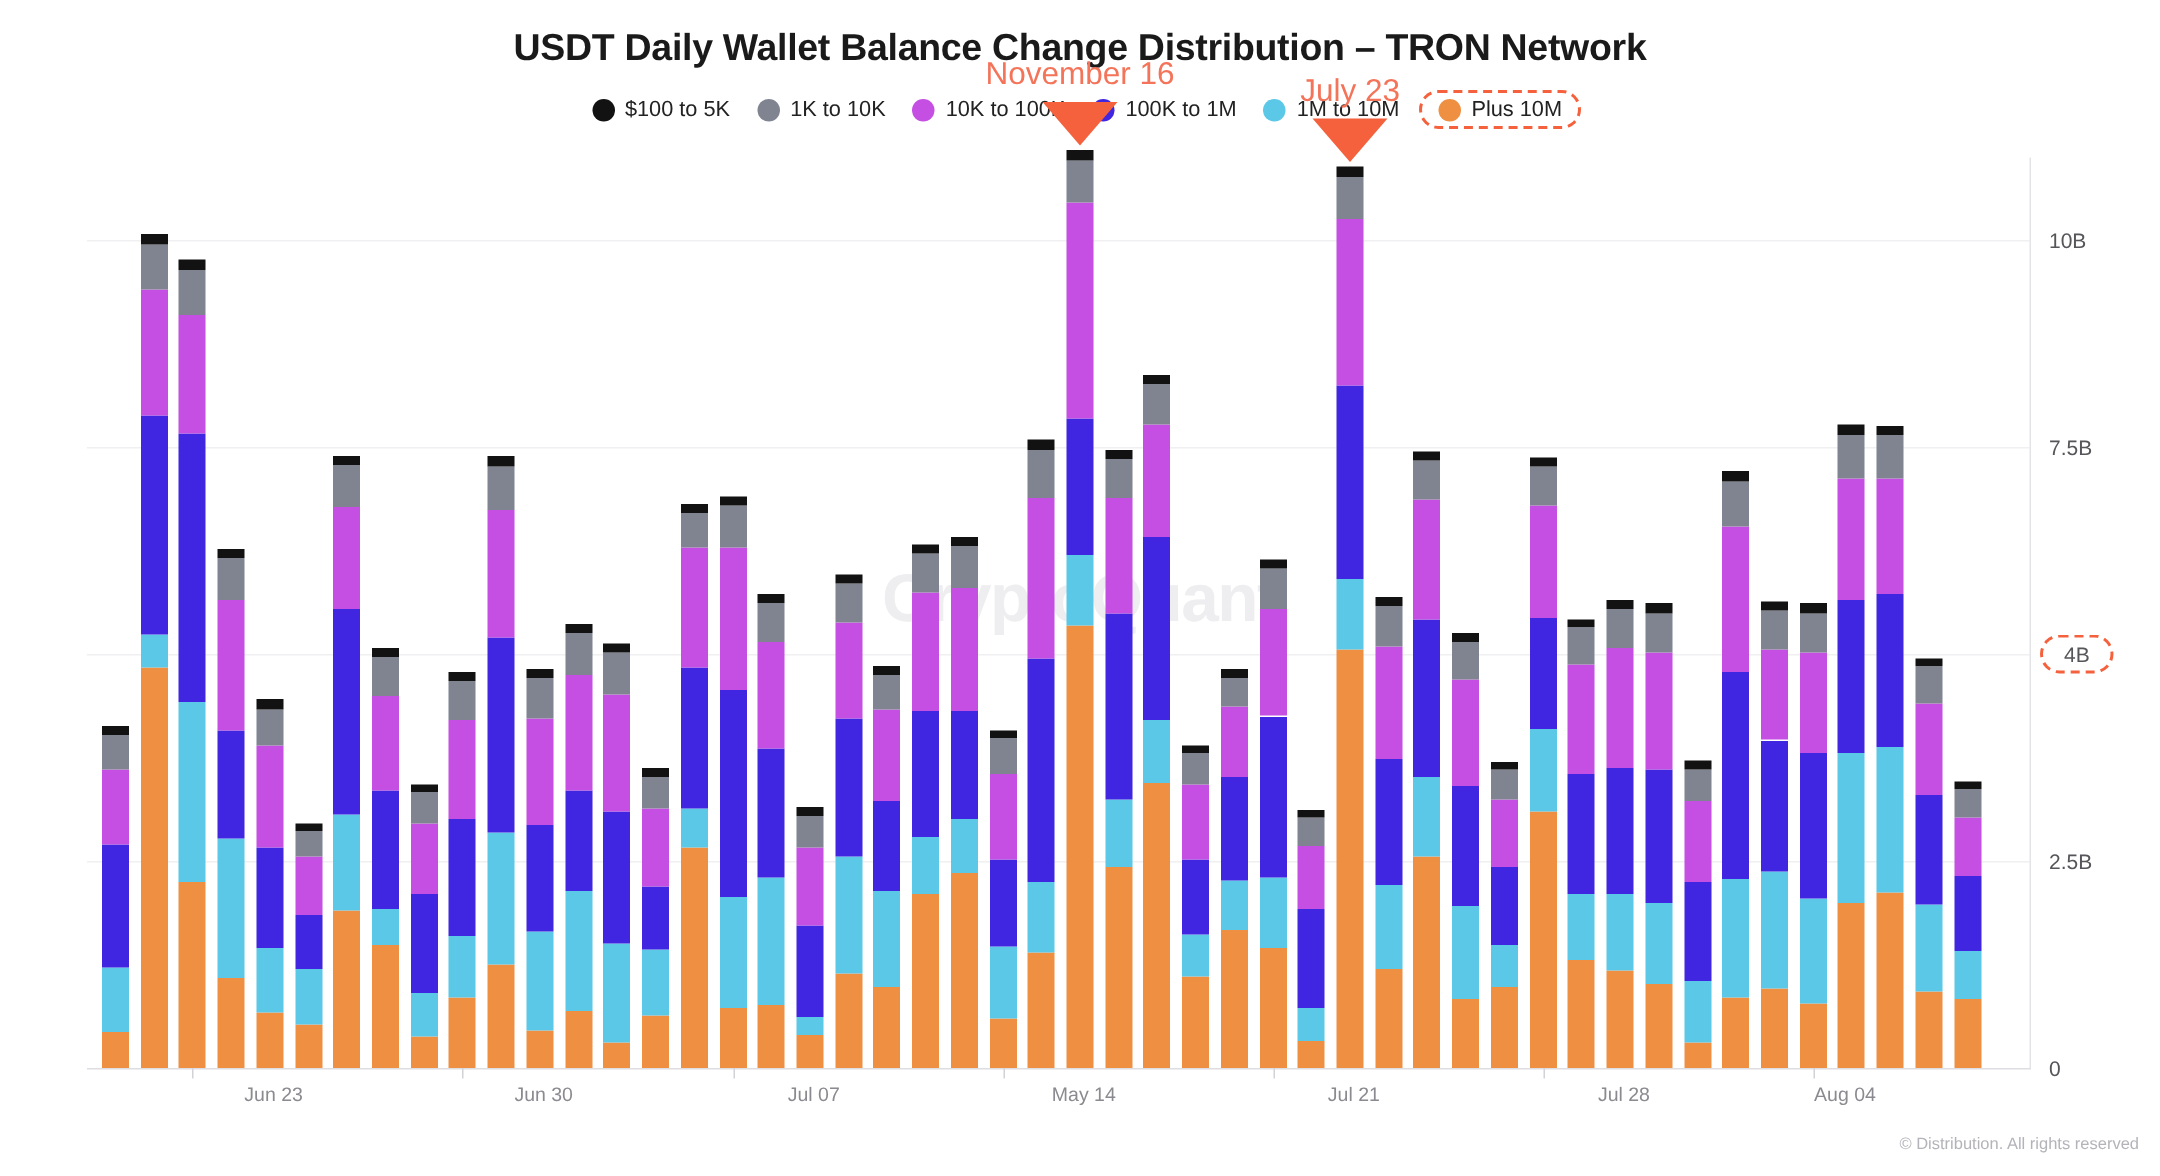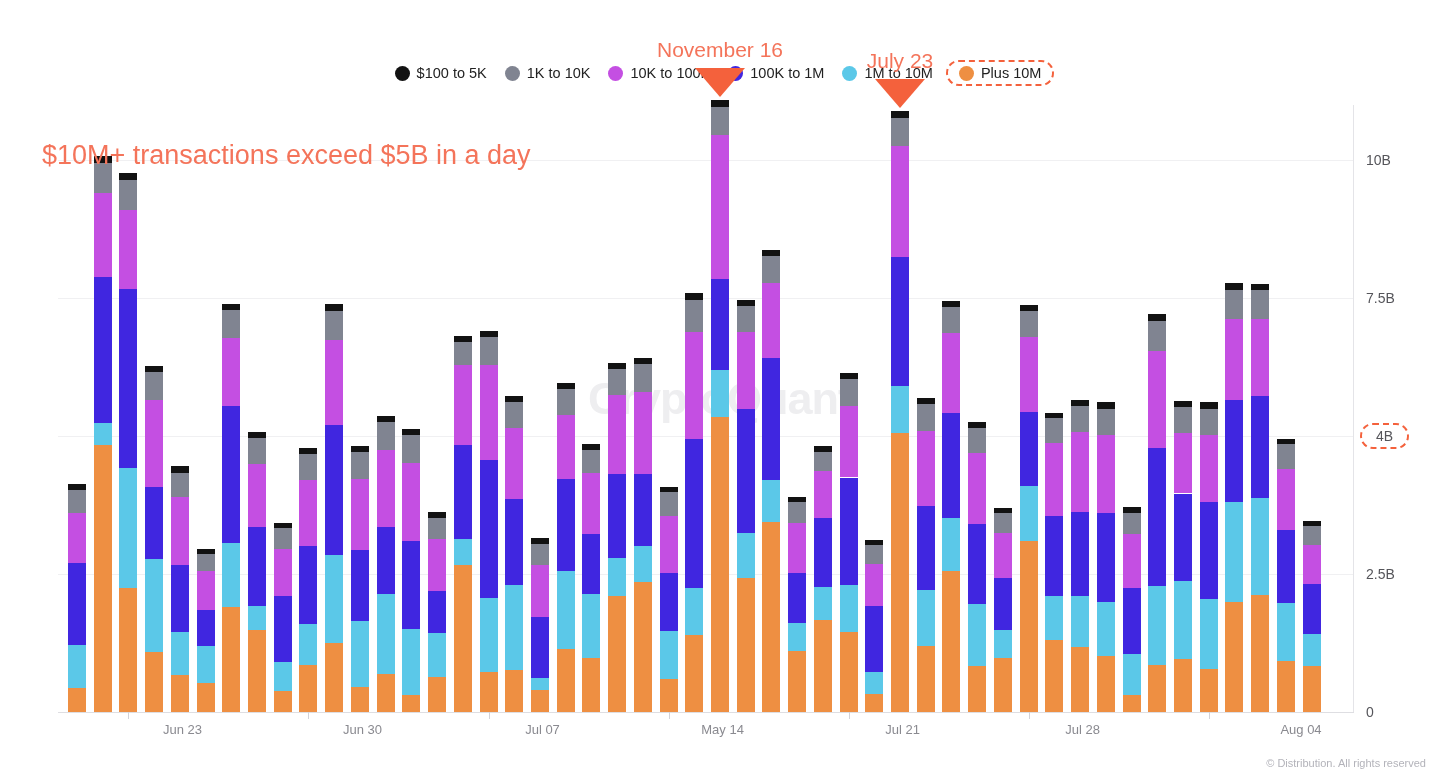--- a/index.html
+++ b/index.html
@@ -96,20 +96,21 @@
   .footer-credit a{color:#6f6f76;text-decoration:underline;}
   .footer-right{
     position:absolute;right:14px;top:757px;font-size:11px;color:#b3b3ba;
   }
 </style>
 </head>
 <body>
 
 <div id="chart-root">
 
+  <div class="chart-title">USDT Daily Wallet Balance Change Distribution – TRON Network</div>
 
   <div class="legend" id="legend">
       <div class="legend-item">
         <span class="legend-swatch" style="background: rgb(18, 18, 18);"></span>
         <span>$100 to 5K</span>
       </div>
       <div class="legend-item">
         <span class="legend-swatch" style="background: rgb(128, 132, 145);"></span>
         <span>1K to 10K</span>
       </div>
@@ -549,24 +550,23 @@
       <div class="xtick" style="left: 362.48px;">Jun 30</div>
       <div class="xtickmark" style="left: 488.52px;"></div>
       <div class="xtick" style="left: 542.52px;">Jul 07</div>
       <div class="xtickmark" style="left: 668.56px;"></div>
       <div class="xtick" style="left: 722.56px;">May 14</div>
       <div class="xtickmark" style="left: 848.6px;"></div>
       <div class="xtick" style="left: 902.6px;">Jul 21</div>
       <div class="xtickmark" style="left: 1028.64px;"></div>
       <div class="xtick" style="left: 1082.64px;">Jul 28</div>
       <div class="xtickmark" style="left: 1208.68px;"></div>
-      <div class="xtick" style="left: 1301px;">Aug 04</div>
+      <div class="xtick" style="left: 1230px;">Aug 04</div>
     </div>
 
-  <div class="callout">$10M+ transactions exceed $5B in a day</div>
 
   <div id="markers">
       <div class="marker" style="left: 720px; top: 68.0336px;">
         <div class="marker-label">November 16</div>
         <div class="marker-arrow" style="border-top-color: rgb(244, 97, 60);"></div>
       </div>
       <div class="marker" style="left: 900.04px; top: 79.07px;">
         <div class="marker-label">July 23</div>
         <div class="marker-arrow" style="border-top-color: rgb(244, 97, 60);"></div>
       </div>

